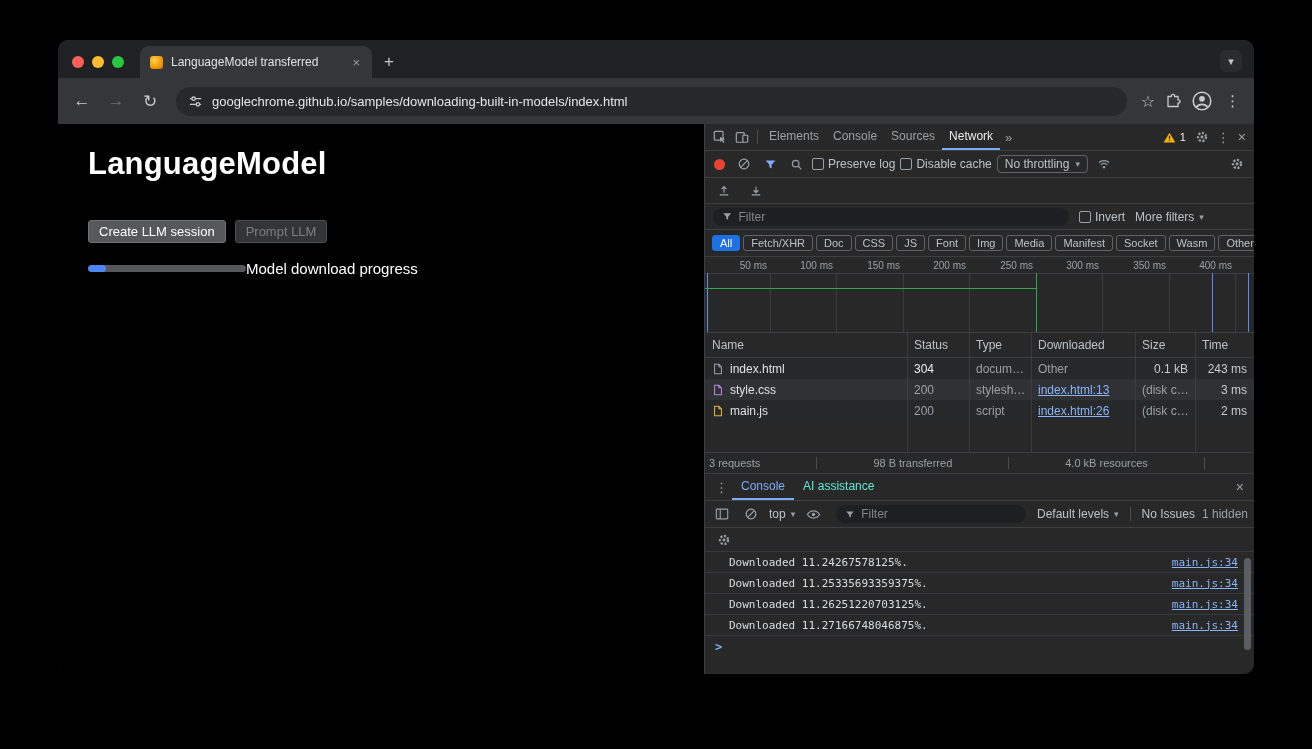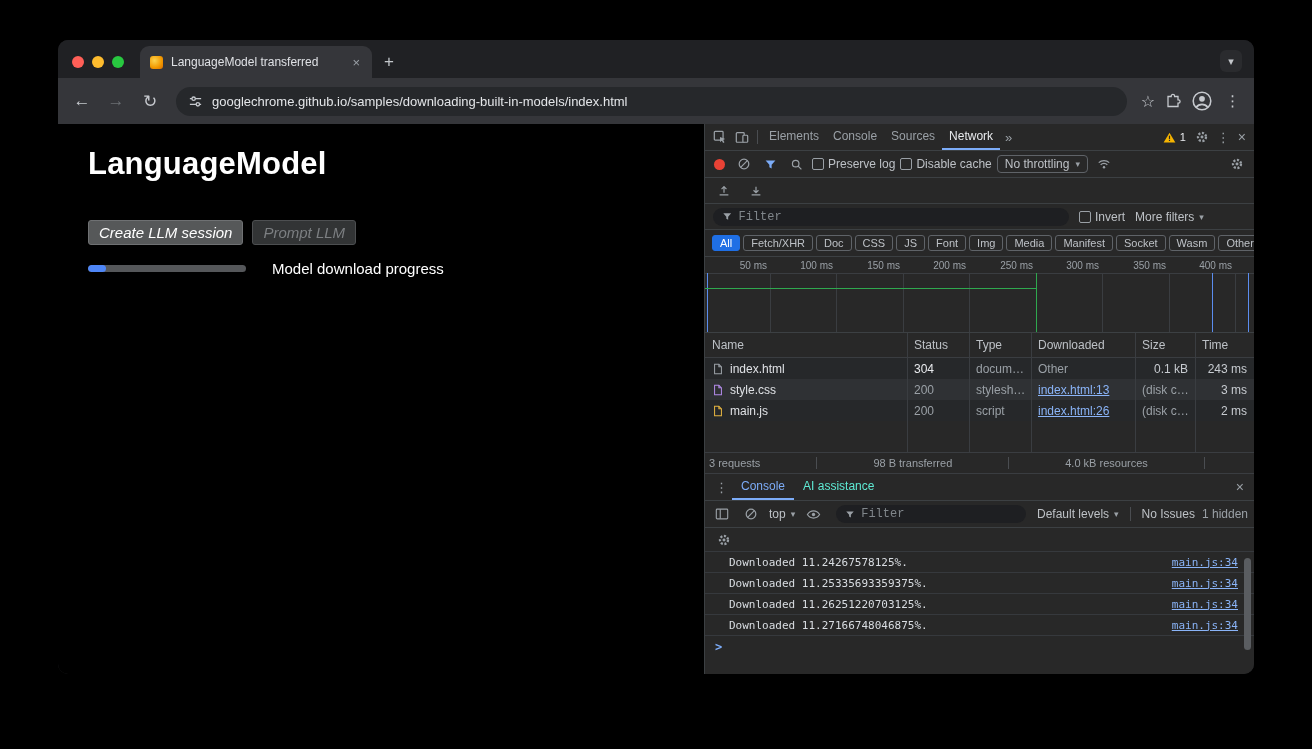--- a/index.html
+++ b/index.html
@@ -35,24 +35,24 @@
   .url { font-size:13px; color:#e3e5e8; white-space:nowrap; overflow:hidden; }
   .tb-icon { color:#c6c9ce; display:flex; align-items:center; }
   .star { font-size:16px; color:#c6c9ce; }
   .menu-dots { font-size:15px; color:#c6c9ce; padding:0 2px; }
 
   
   .content { flex:1; display:flex; min-height:0; }
   .page { width:646px; background:#000; position:relative; flex:0 0 646px; }
   .page h1 { position:absolute; left:30px; top:22px; font-size:31px; font-weight:700; color:#fff; letter-spacing:.2px; }
   .btnrow { position:absolute; left:30px; top:96px; display:flex; gap:9px; }
-  .pbtn { font-size:15px; padding:3px 10px; border-radius:3px; font-family:inherit;font-style:italic; }
+  .pbtn { font-size:13px; padding:3px 10px; border-radius:3px; font-family:inherit; }
   .pbtn.enabled { background:#565859; color:#fff; border:1px solid #6f7173; }
   .pbtn.disabled { background:#323435; color:#7c7f82; border:1px solid #4d4f51; }
-  .progrow { position:absolute; left:30px; top:136px; display:flex; align-items:center; gap:26px;text-align:center; }
+  .progrow { position:absolute; left:30px; top:136px; display:flex; align-items:center; gap:0;text-align:center; }
   .progress { width:158px; height:7px; border-radius:4px; background:#55575a; overflow:hidden; position:relative; }
   .progress .fill { position:absolute; left:0; top:0; bottom:0; border-radius:4px; background:#4e86f7; }
   .proglabel { font-size:15px; color:#fff; }
 
   
   .devtools { flex:1; background:#282828; border-left:1px solid #3c4043; display:flex; flex-direction:column;
     color:#bdc1c6; font-size:12px; min-width:0; }
   .row { display:flex; align-items:center; }
   .vdiv { width:1px; height:14px; background:#4a4d51; margin:0 4px; flex:0 0 1px; }
   .ibtn { display:flex; align-items:center; justify-content:center; color:#9aa0a6; padding:0 4px; }
@@ -73,21 +73,21 @@
   .select { display:flex; align-items:center; gap:6px; border:1px solid #5f6368; border-radius:4px;
     padding:1px 7px; white-space:nowrap; color:#bdc1c6; }
   .caret { font-size:9px; color:#9aa0a6; }
 
   .har-row { height:26px; border-bottom:1px solid #3c4043; flex:0 0 26px; padding:0 8px; gap:10px; }
 
   .filter-row { height:26px; border-bottom:1px solid #3c4043; flex:0 0 26px; padding:0 8px; gap:10px; }
   .filterbox { height:18px; background:#1e1f22; border-radius:9px; display:flex; align-items:center;
     gap:6px; padding:0 9px; }
   .filterbox input { background:transparent; border:none; outline:none; color:#e8eaed; font-size:12px;
-    width:100%; font-family:Liberation Mono, monospace; }
+    width:100%; font-family:Liberation Sans, sans-serif; }
   .filterbox input::placeholder { color:#80868b; }
   .nf { width:356px; }
   .dropdown { display:flex; align-items:center; gap:5px; white-space:nowrap; }
 
   .chips-row { height:27px; border-bottom:1px solid #3c4043; flex:0 0 27px; padding:0 7px; gap:3px; overflow:hidden; }
   .chip { font-size:11px; padding:1px 7px; border-radius:3px; border:1px solid #5f6368; color:#bdc1c6;
     white-space:nowrap; background:transparent; font-family:inherit; }
   .chip.selected { background:#1f6fe5; border-color:#1f6fe5; color:#fff; }
 
   .timeline { height:76px; border-bottom:1px solid #3c4043; flex:0 0 76px; position:relative; overflow:hidden; }

